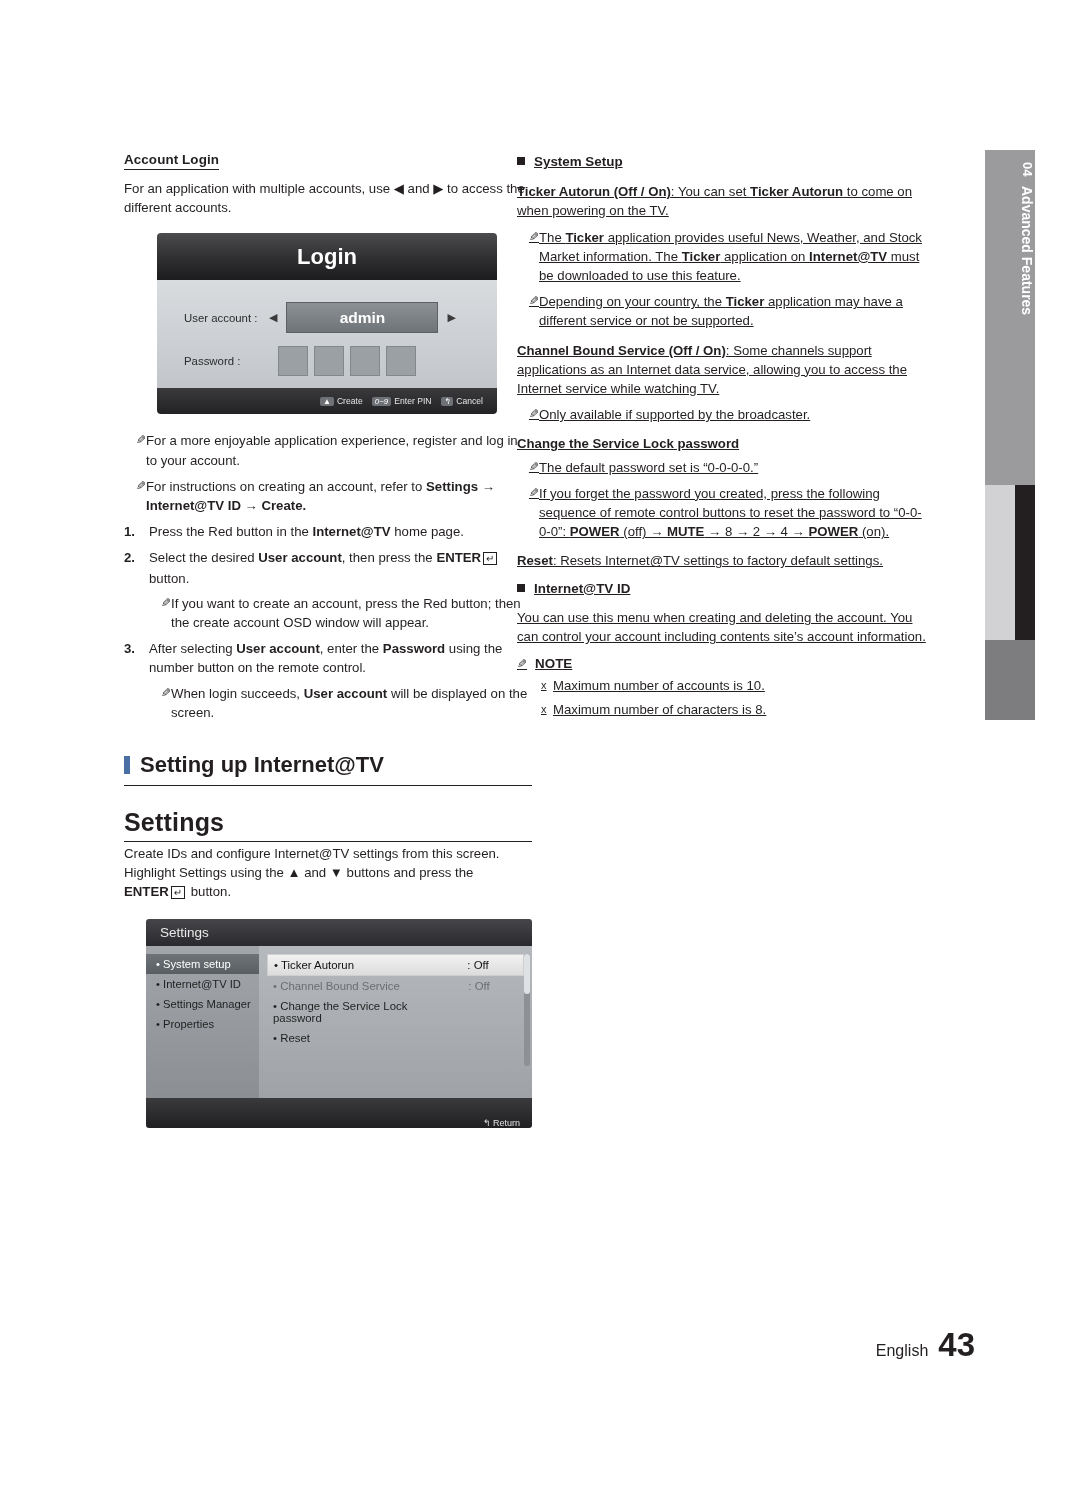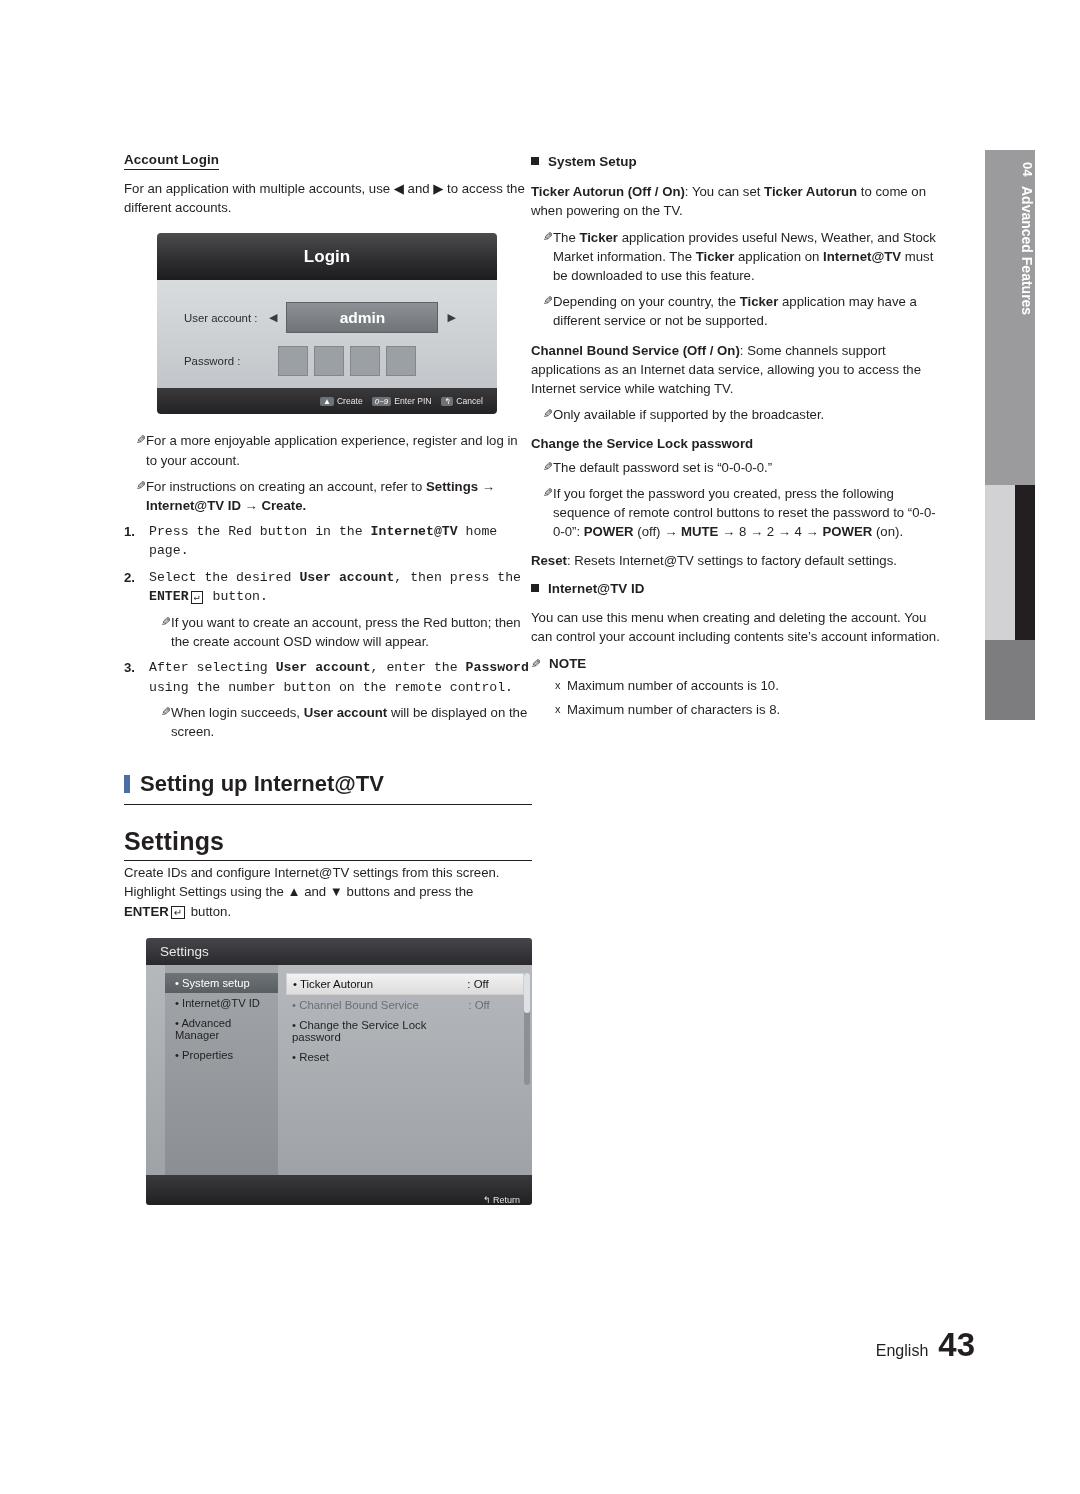--- a/index.html
+++ b/index.html
@@ -22,23 +22,24 @@
 
   
   .col-left {
     position: absolute;
     left: 124px;
     top: 150px;
     width: 408px;
   }
   .col-right {
     position: absolute;
-    left: 531px;
+    left: 517px;
     top: 150px;
     width: 410px;
+    text-decoration: underline;
   }
 
   
   p, div.t {
     font-size: 13.2px;
     line-height: 19.2px;
     margin: 0;
   }
   .b { font-weight: bold; }
 
@@ -75,21 +76,21 @@
   .num-row {
     display: flex;
     margin-top: 7px;
     font-size: 13.2px;
     line-height: 19.2px;
   }
   .num-row .n {
     flex: 0 0 25px;
     font-weight: bold;
   }
-  .num-row .tx { flex: 1; font-family: Liberation Mono, monospace; }
+  .num-row .tx { flex: 1; }
 
   .sub-note {
     display: flex;
     margin-top: 6px;
     margin-left: 25px;
     font-size: 13.2px;
     line-height: 19.2px;
   }
   .sub-note .gl {
     flex: 0 0 22px;
@@ -173,21 +174,21 @@
   .osd-login {
     width: 340px;
     margin: 16px 0 0 33px;
     position: relative;
     font-family: "Liberation Sans", sans-serif;
   }
   .osd-login .title {
     height: 47px;
     background: linear-gradient(180deg,#4c4c4e 0%, #2f2f31 55%, #1c1c1e 100%);
     color: #ffffff;
-    font-size: 17px;
+    font-size: 22px;
     font-weight: bold;
     display: flex;
     align-items: center;
     justify-content: center;
     border-top-left-radius: 4px;
     border-top-right-radius: 4px;
   }
   .osd-login .body {
     height: 108px;
     background: linear-gradient(180deg,#d9dcdf 0%, #c2c6ca 100%);
@@ -264,25 +265,24 @@
     background: linear-gradient(180deg,#46464a 0%,#2a2a2e 100%);
     color: #e9e9e9;
     font-size: 13.5px;
     display: flex;
     align-items: center;
     padding-left: 14px;
     border-top-left-radius: 3px;
     border-top-right-radius: 3px;
   }
   .osd-set .body {
-    height: 210px;
+    height: 152px;
     background: linear-gradient(180deg,#b5b9bd 0%, #9fa3a7 100%);
     display: flex;
     position: relative;
-    padding-left: 19px;
   }
   .osd-set .lpane {
     width: 113px;
     background: linear-gradient(180deg,#a2a6aa 0%, #8b8f93 100%);
     padding-top: 8px;
   }
   .osd-set .litem {
     font-size: 11.2px;
     color: #1f1f1f;
     padding: 4px 0 4px 10px;
@@ -471,21 +471,21 @@
 
     <p class="para" style="margin-top:2px">Create IDs and configure Internet@TV settings from this screen. Highlight Settings using the ▲ and ▼ buttons and press the <span class="b">ENTER</span><span style="font-size:10px;border:1px solid #231f20;padding:0 2px;margin:0 2px;">↵</span> button.</p>
 
     
     <div class="osd-set">
       <div class="title">Settings</div>
       <div class="body">
         <div class="lpane">
           <div class="litem sel">• System setup</div>
           <div class="litem">• Internet@TV ID</div>
-          <div class="litem">• Advanced Manager</div>
+          <div class="litem">• Settings Manager</div>
           <div class="litem">• Properties</div>
         </div>
         <div class="rpane">
           <div class="ritem hl">
             <span class="nm">• Ticker Autorun</span>
             <span class="vl">: Off</span>
           </div>
           <div class="ritem dim">
             <span class="nm">• Channel Bound Service</span>
             <span class="vl">: Off</span>

